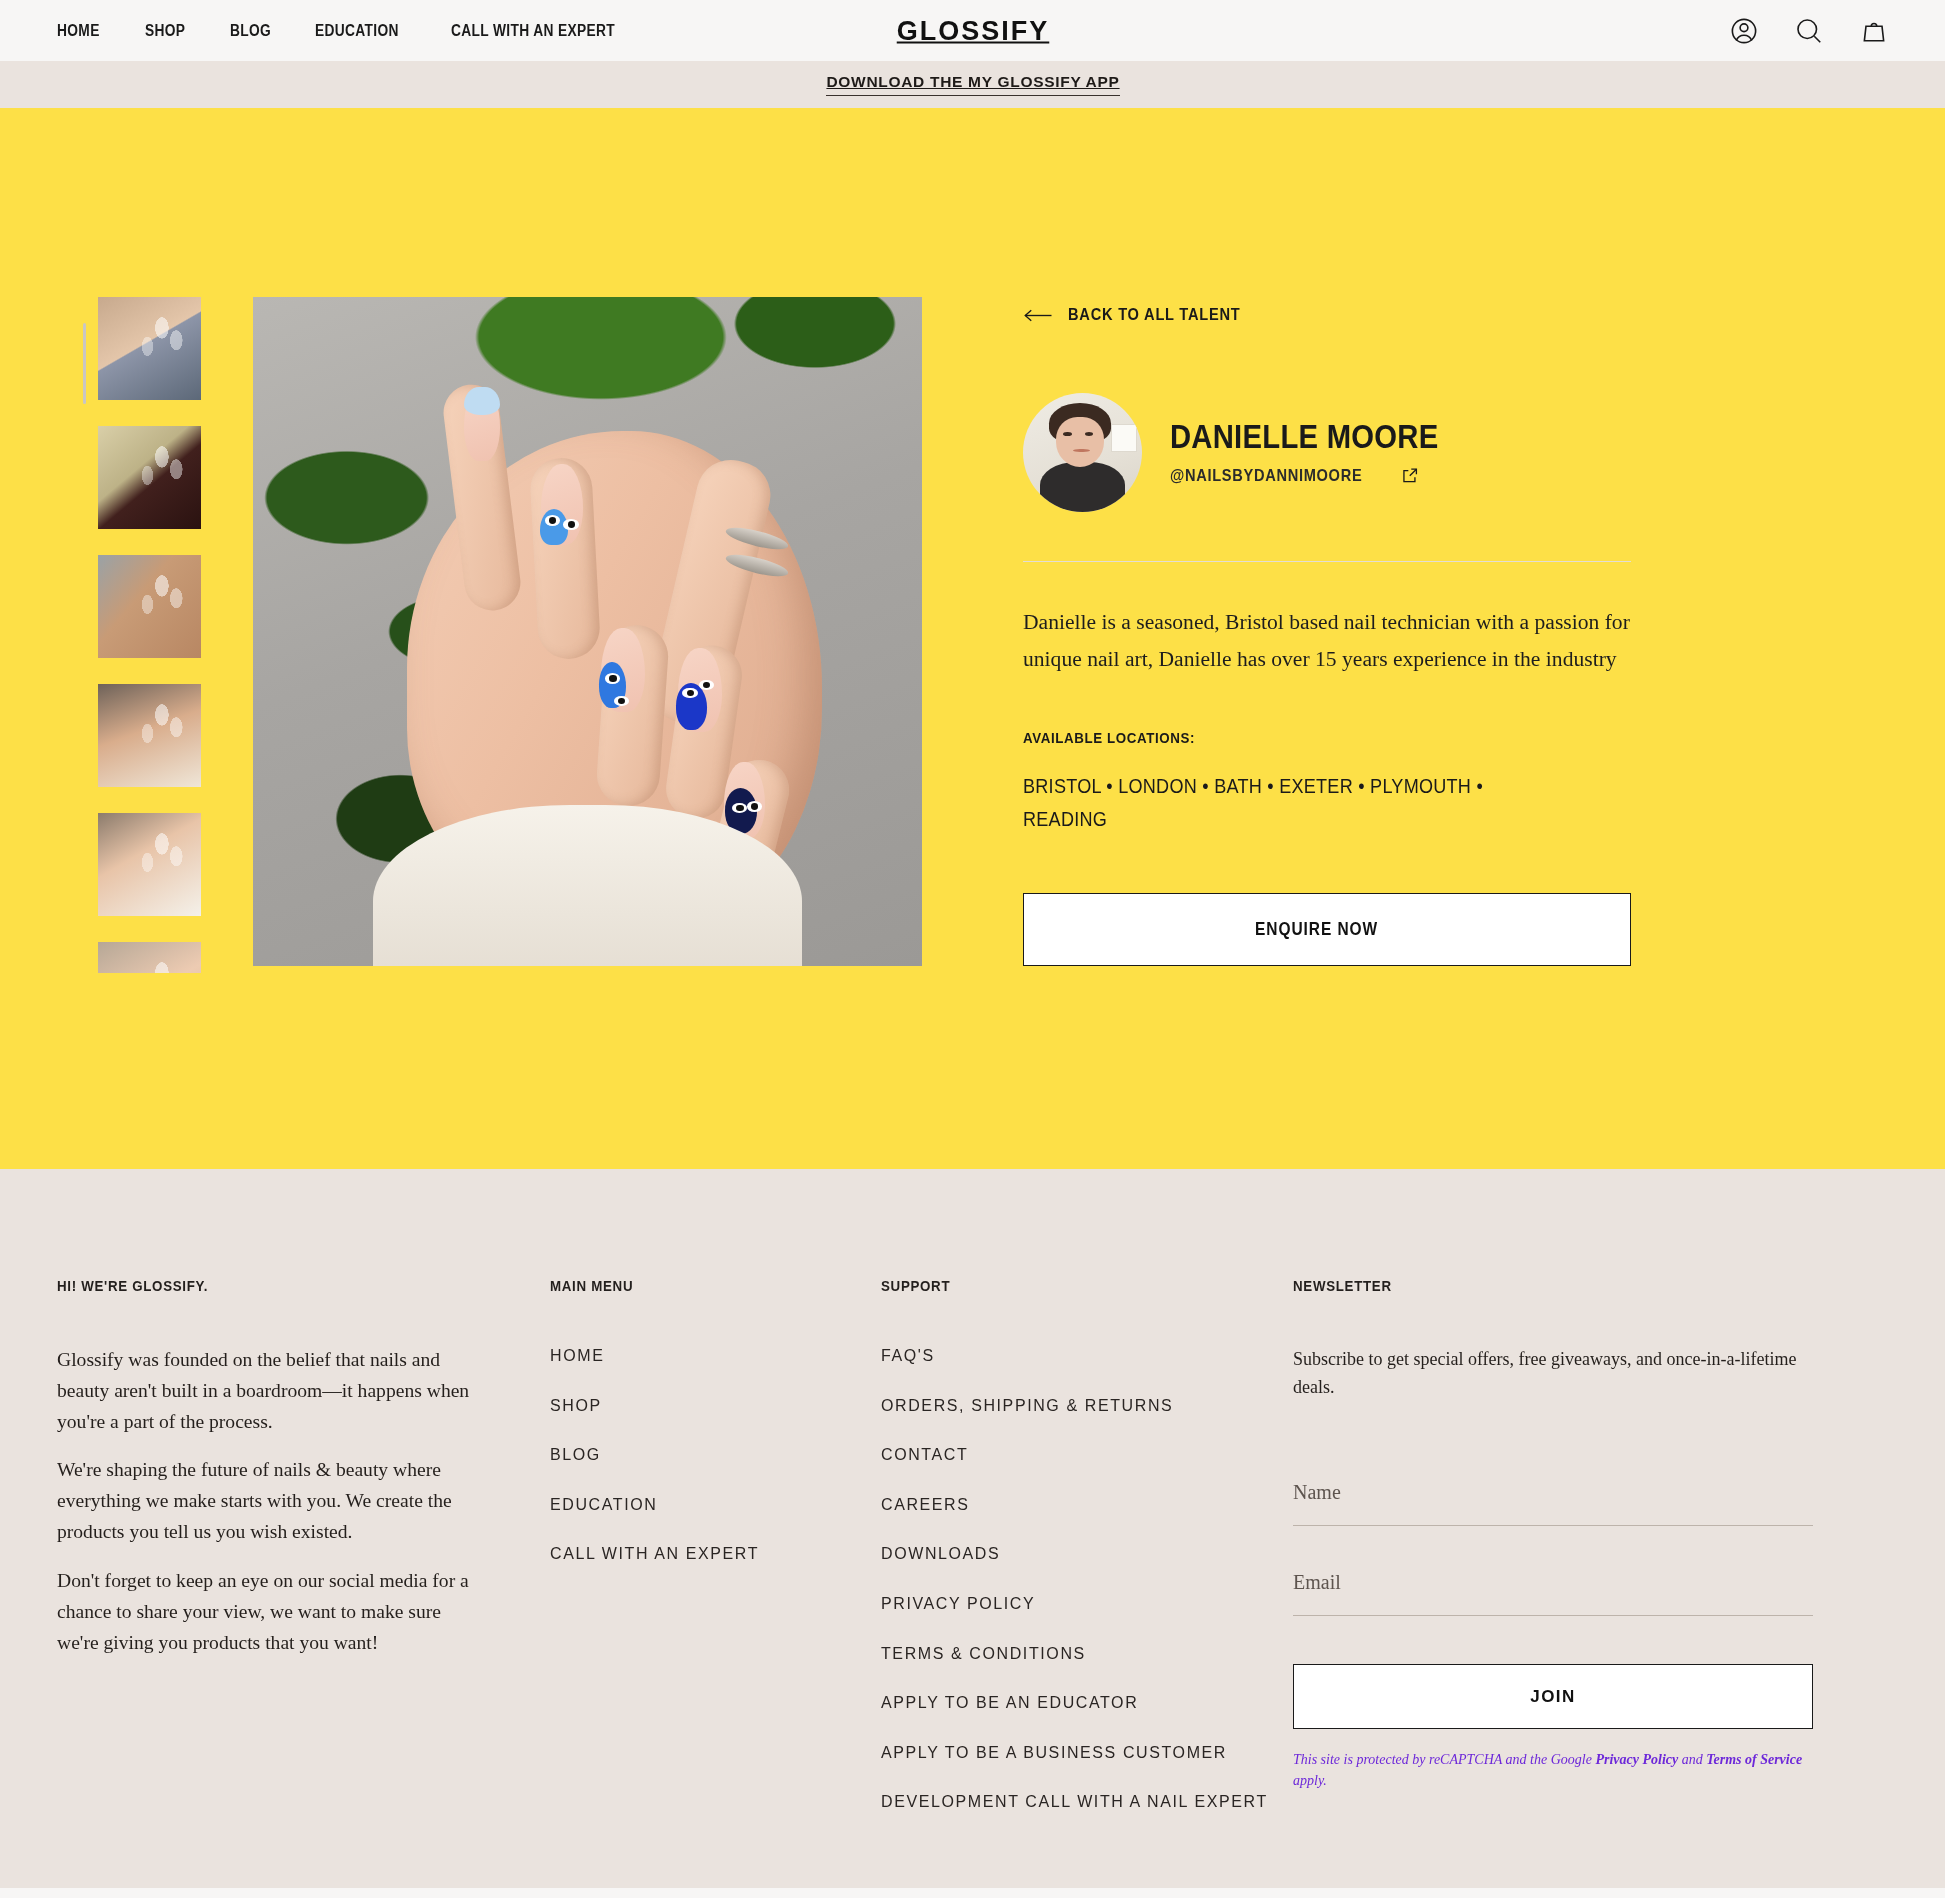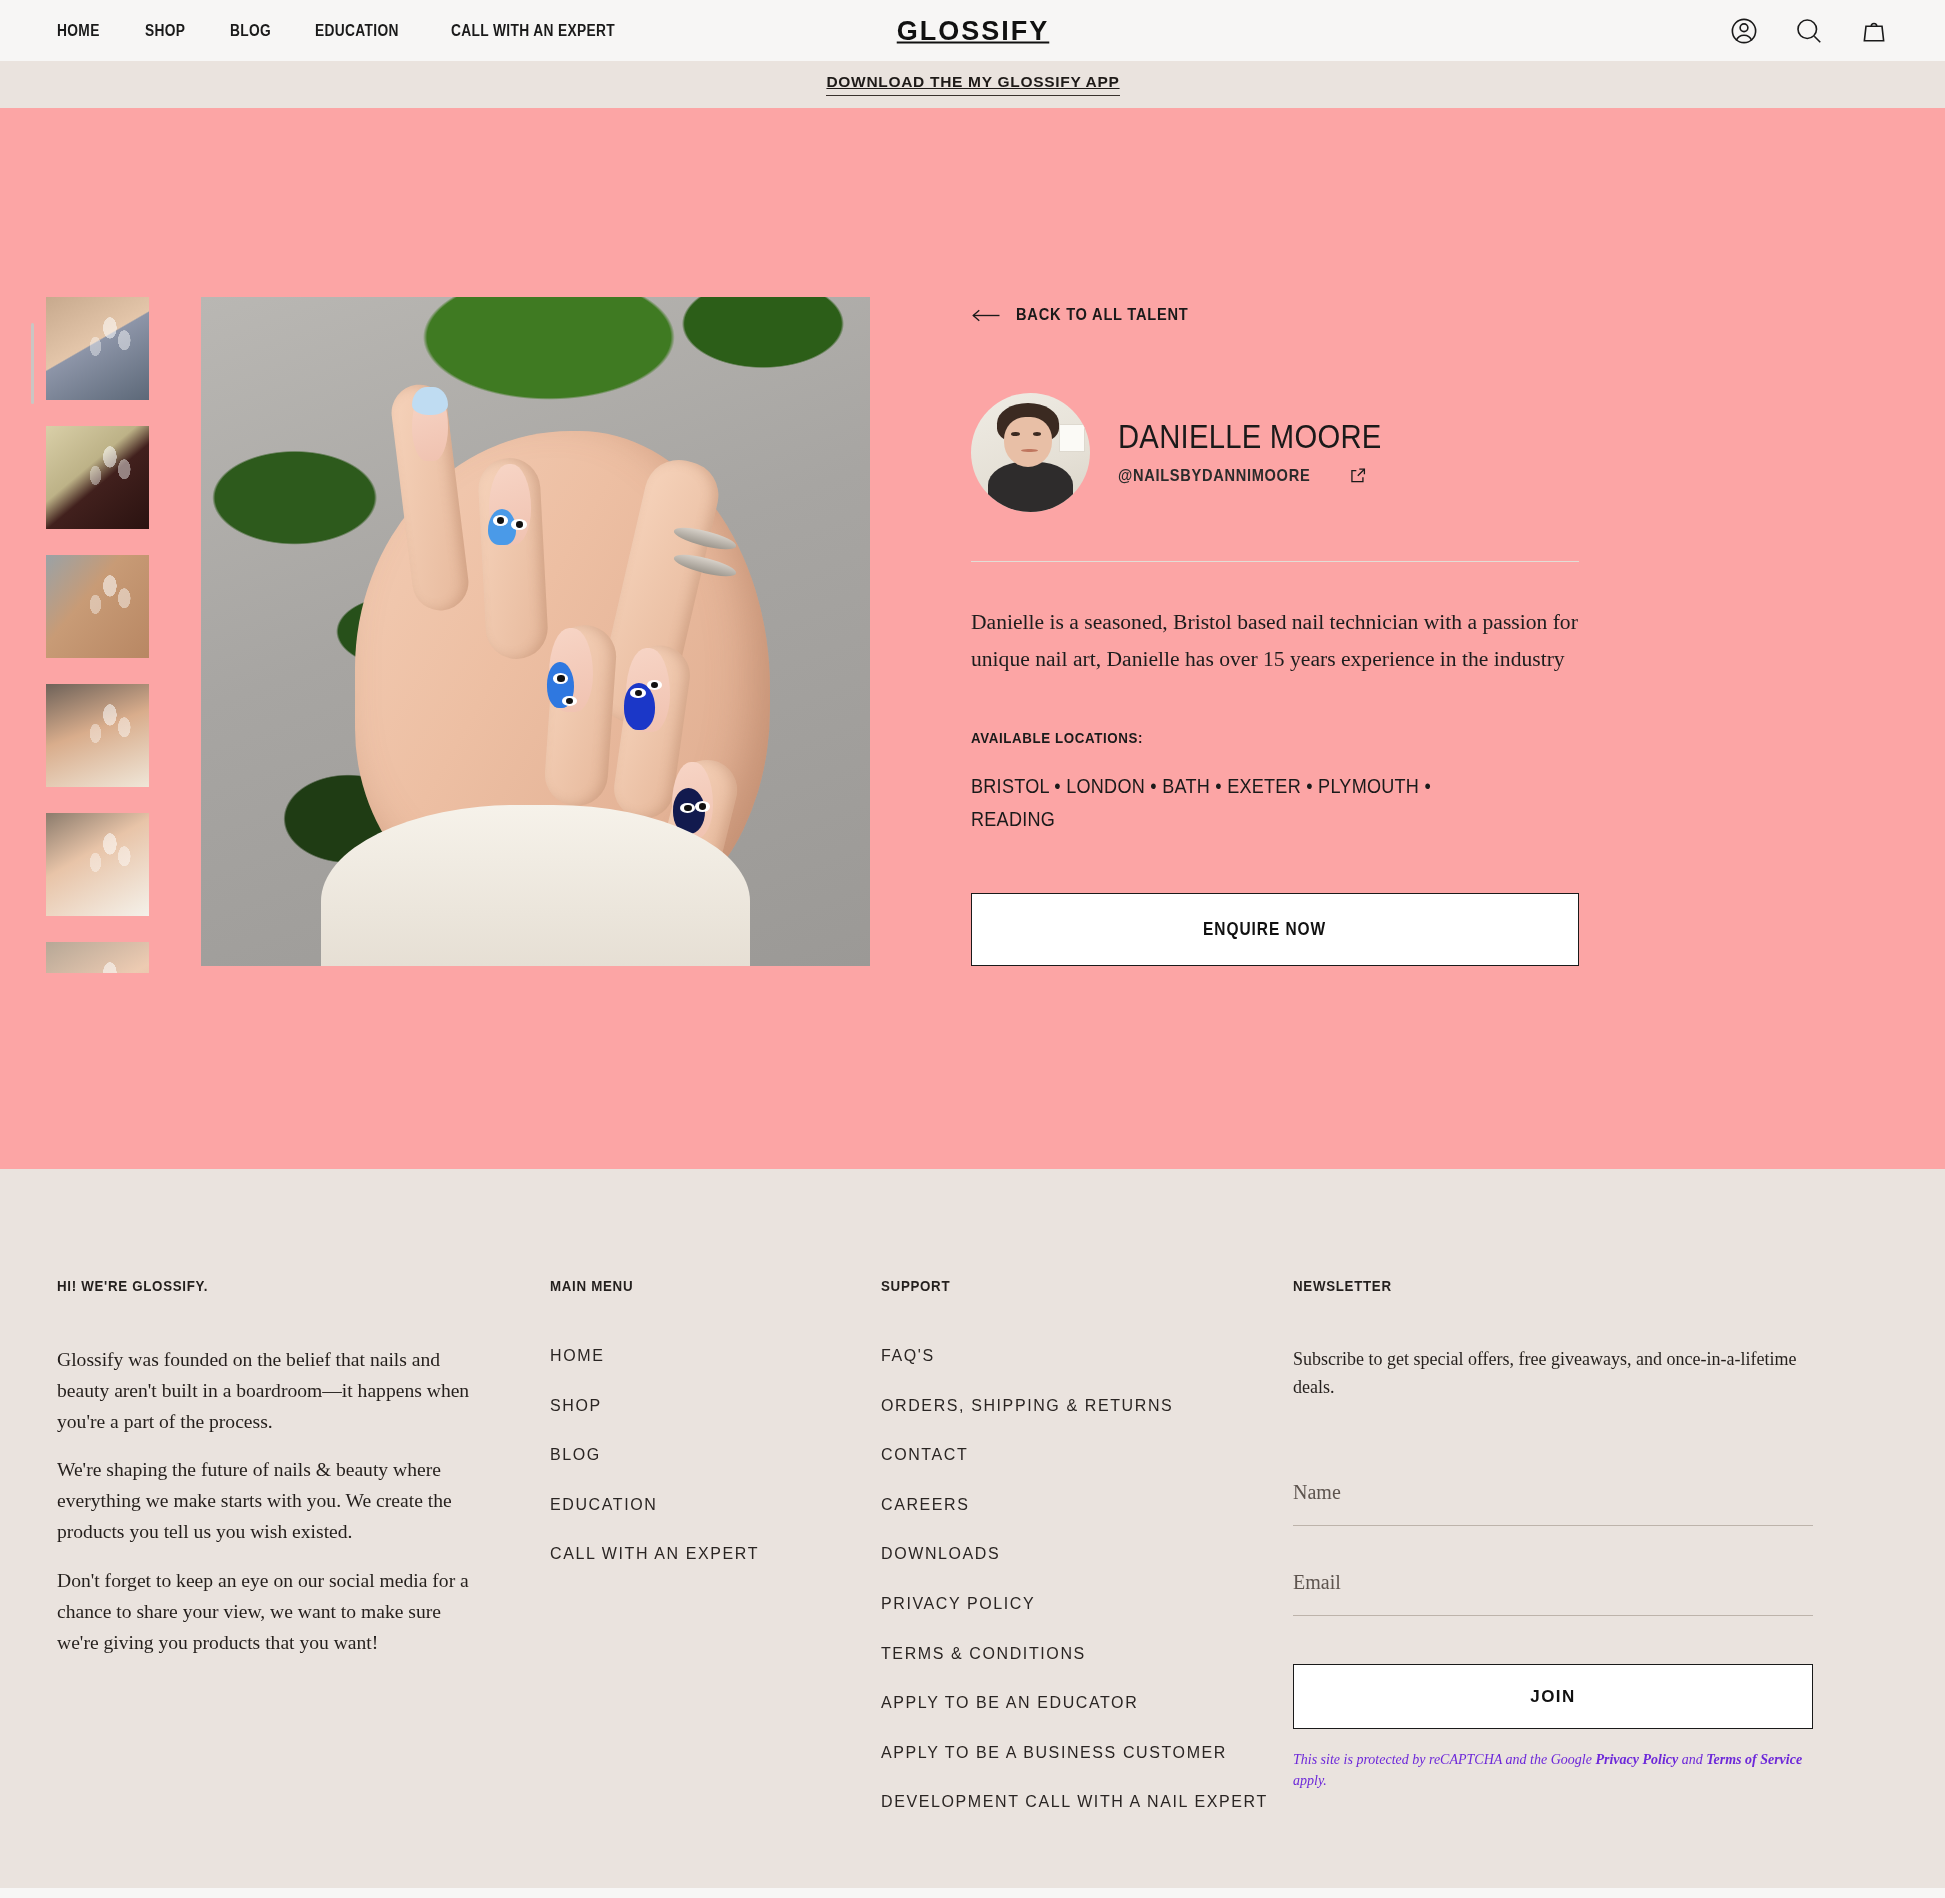--- a/index.html
+++ b/index.html
@@ -33,21 +33,21 @@
   
   .announce{
     background:#eae3de;height:47px;display:flex;align-items:center;justify-content:center;
   }
   .announce-text{
     font-size:15.5px;font-weight:700;letter-spacing:0.7px;color:#1e1a18;
     border-bottom:1.4px solid #3a322e;padding-bottom:4.7px;
   }
 
   
-  .main{padding:0 27px;background:#fca5a5;min-height:1061px;}
+  .main{padding:0 79px;background:#fde047;min-height:1061px;}
   .product{display:flex;padding-top:189px;gap:0;}
 
   .gallery{display:flex;gap:0;position:relative;}
   .thumbs{
     width:142px;height:676px;overflow:hidden;position:relative;
     display:flex;flex-direction:column;gap:26px;padding-left:19px;
   }
   .thumb{width:103px;height:103px;flex:0 0 103px;overflow:hidden;background:#ddd;position:relative;}
   .scrollrail{position:absolute;left:4px;top:26px;width:3.4px;height:81px;background:#c9c6c3;border-radius:2px;}
 
@@ -137,21 +137,21 @@
   .avatar{width:119px;height:119px;border-radius:50%;overflow:hidden;flex:0 0 119px;position:relative;
           background:linear-gradient(160deg,#efece4 0%,#e5e0d6 60%,#d9d4c8 100%);}
   .av-hair{position:absolute;left:22%;top:8%;width:52%;height:34%;background:#3b2a21;border-radius:50% 50% 36% 36%;}
   .av-face{position:absolute;left:28%;top:20%;width:40%;height:42%;background:#e8bfa6;border-radius:46% 46% 52% 52%;}
   .av-eye{position:absolute;width:7%;height:3.4%;background:#3b2a21;border-radius:50%;top:33%;}
   .av-eye.l{left:34%;} .av-eye.r{left:52%;}
   .av-mouth{position:absolute;left:42%;top:47%;width:14%;height:3%;background:#c0765f;border-radius:50%;}
   .av-body{position:absolute;left:14%;top:58%;width:72%;height:46%;background:#2e2c2c;border-radius:42% 42% 0 0;}
   .av-card{position:absolute;right:4%;top:26%;width:22%;height:24%;background:#fbfaf6;border:0.7px solid #ded9cf;}
 
-  .pname{font-size:34px;font-weight:400;letter-spacing:0.3px;line-height:1;margin-bottom:13.5px;}
+  .pname{font-size:34px;font-weight:700;letter-spacing:0.3px;line-height:1;margin-bottom:13.5px;}
   .phandle{display:flex;align-items:center;gap:7px;font-size:17px;font-weight:600;letter-spacing:0.8px;color:#2b2b2b;text-decoration:none;}
   .ext-icon{width:17.6px;height:17.6px;display:block;}
 
   .divider{height:0.7px;background:#e3ddd6;margin:49px 0 42px;}
 
   .bio{font-family:"Liberation Serif",serif;font-size:21.6px;line-height:1.72;color:#1d1d1d;max-width:608px;}
   .loc-label{font-size:15.5px;font-weight:700;letter-spacing:0.7px;margin:51px 0 23px;}
   .loc-list{font-size:21px;font-weight:400;letter-spacing:0.3px;line-height:1.55;max-width:540px;}
 
   .enquire{

